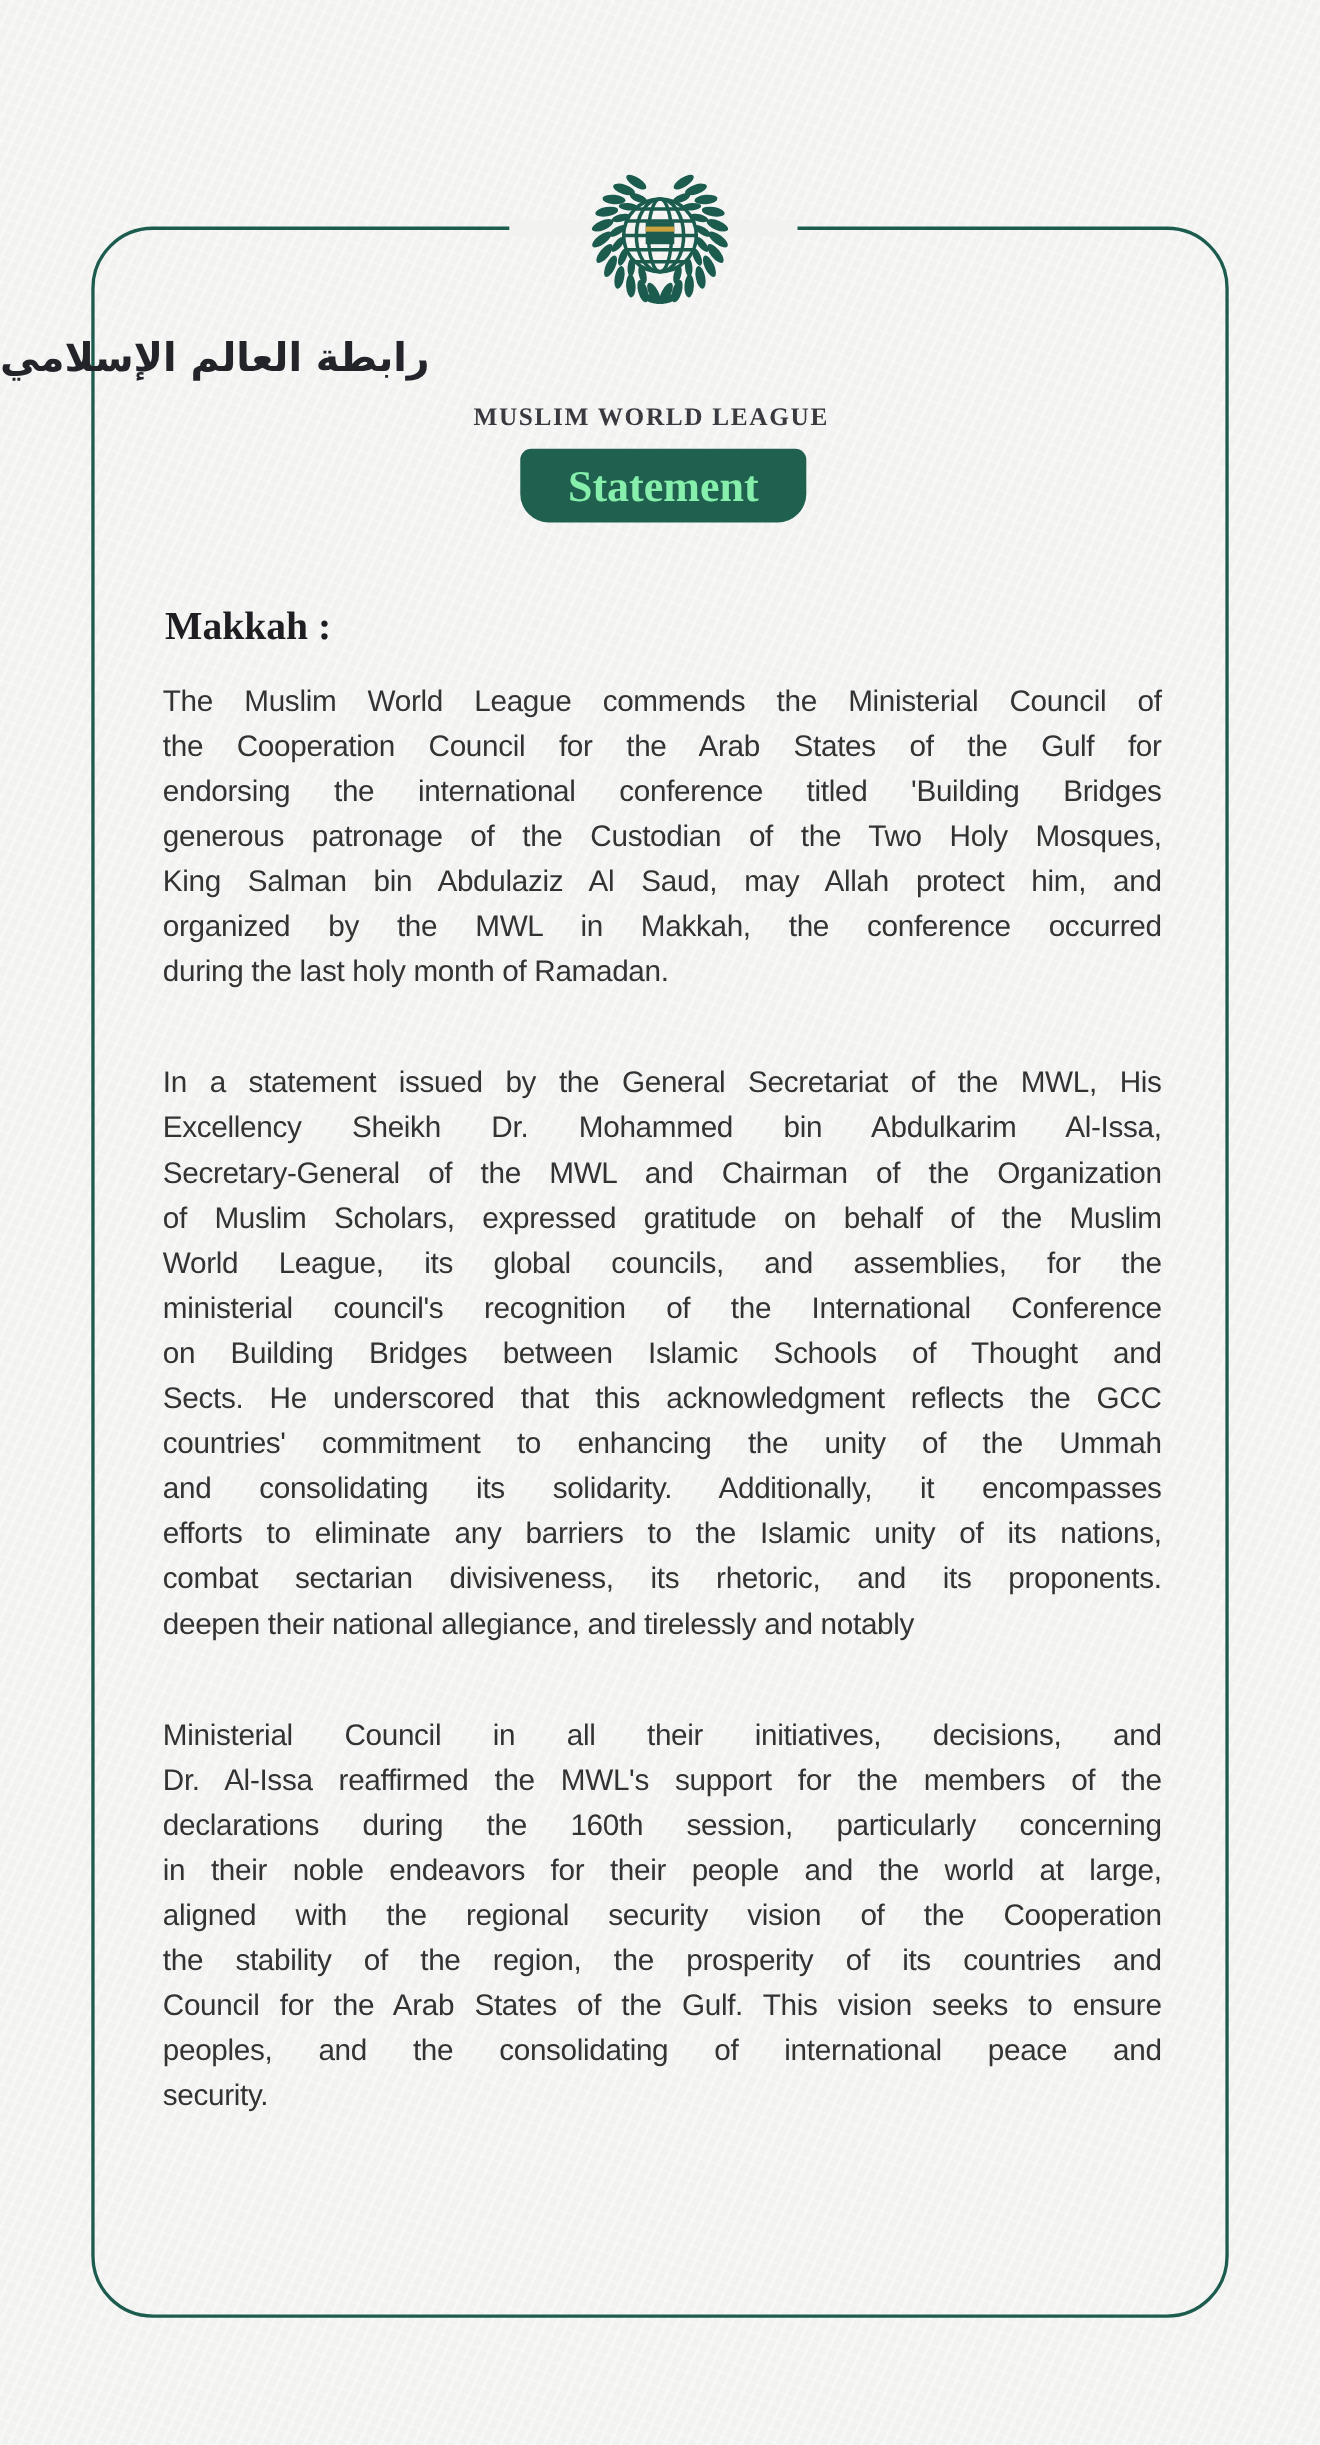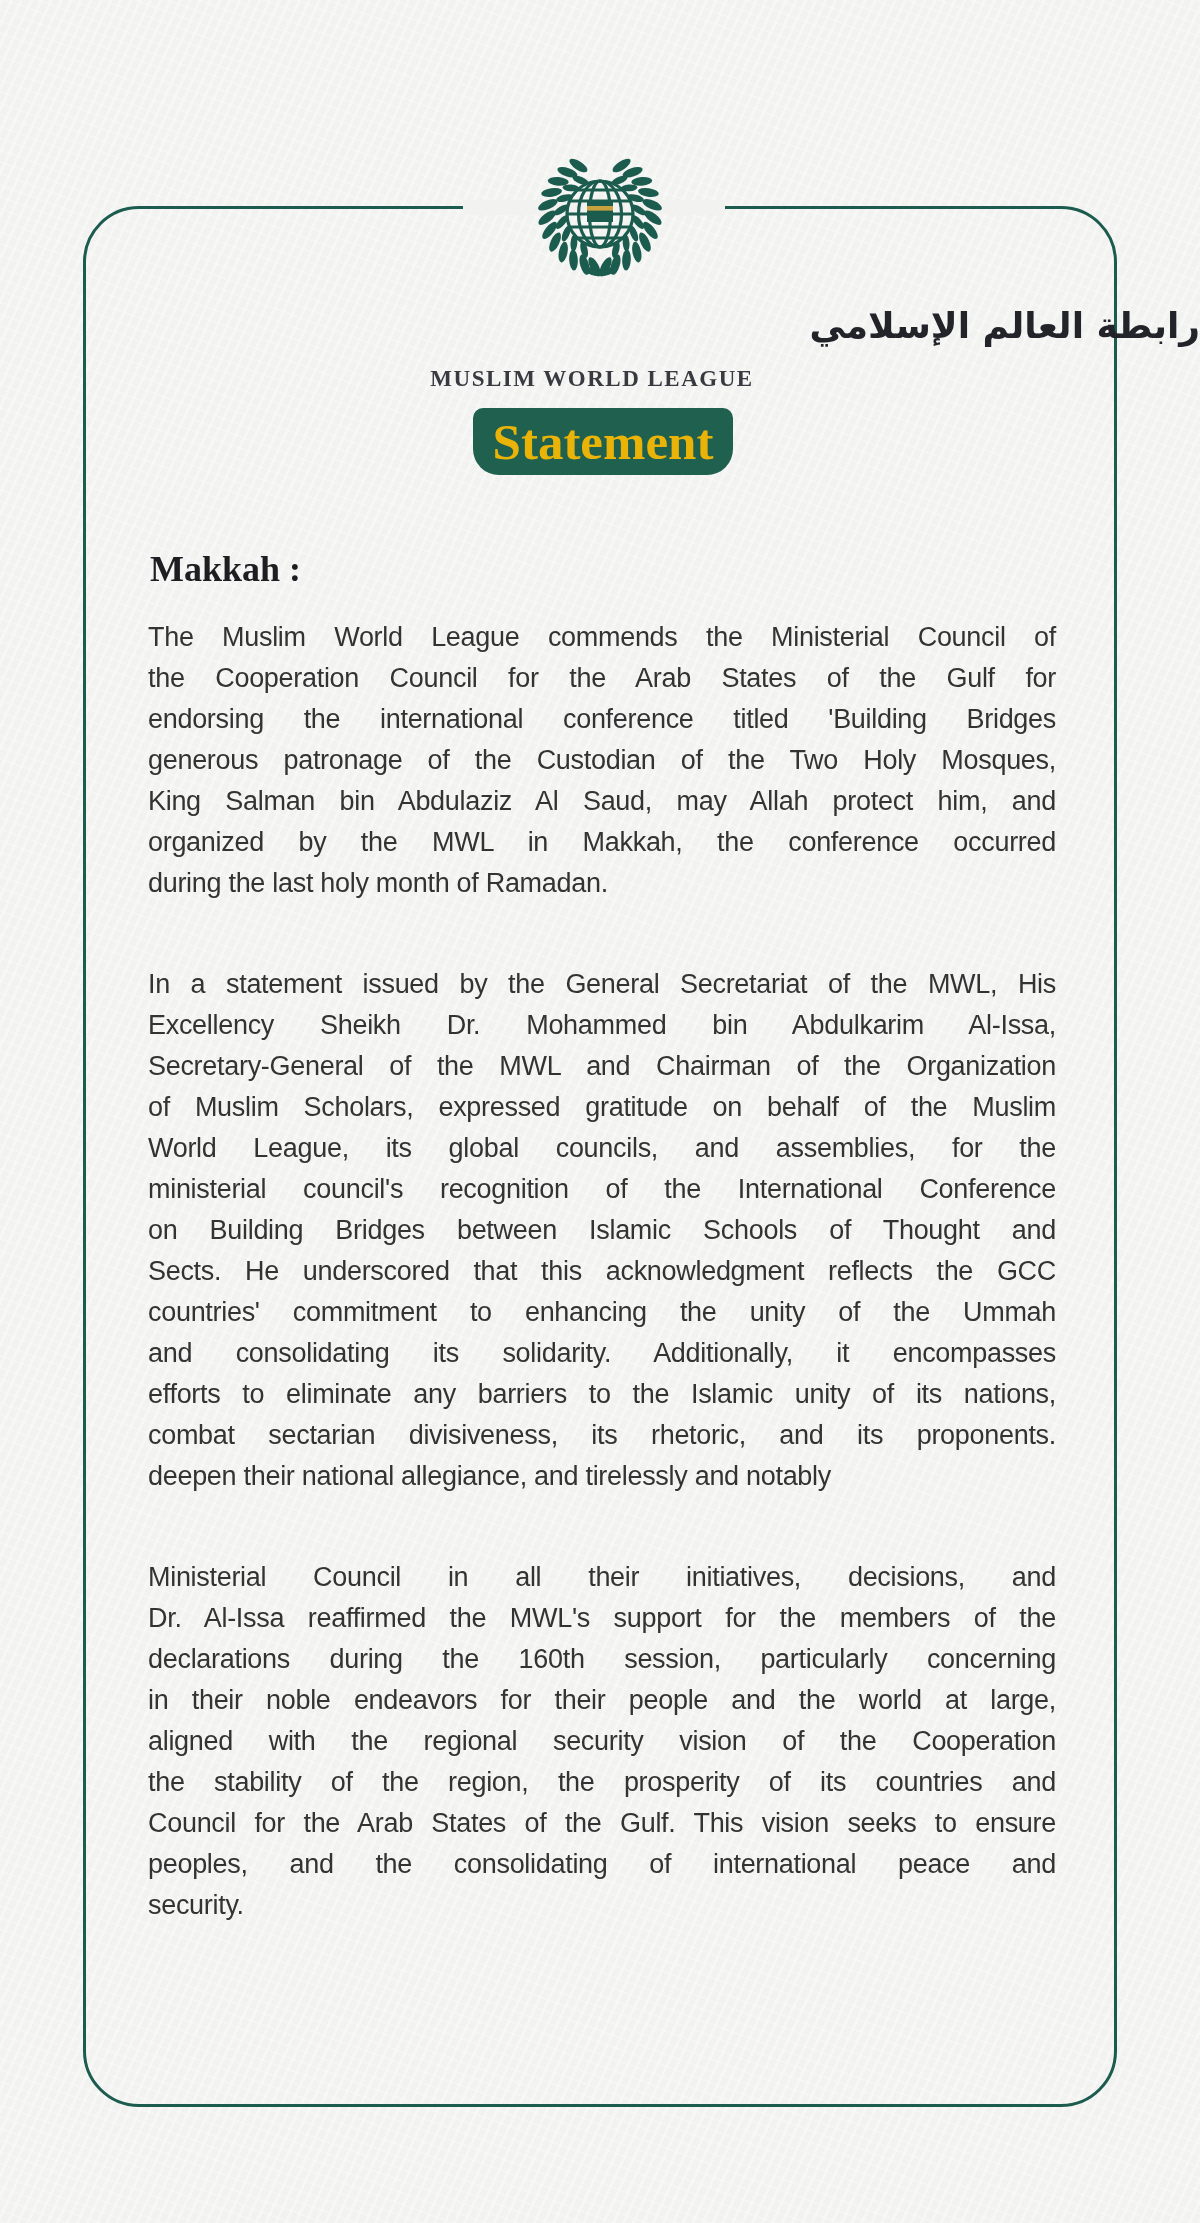--- a/index.html
+++ b/index.html
@@ -39,42 +39,42 @@
     position:absolute;left:530px;top:148px;
     width:140px;height:142px;
   }
   .logo .wreath{fill:var(--accent-green);}
   .logo .globe{stroke:var(--accent-green);fill:none;stroke-width:3.2px;}
   .logo .stem{stroke:var(--accent-green);fill:none;stroke-width:4.5px;stroke-linecap:round;}
   .logo .kaaba{fill:var(--accent-green);}
   .logo .band{fill:var(--gold);}
   .arabic{
     position:absolute;left:0;right:0;top:294px;
-    text-align:right;
+    text-align:left;
     font-family:"DejaVu Sans",sans-serif;
     font-weight:bold;font-size:36px;line-height:64px;
     color:#23242a;
   }
   .latin{
     position:absolute;left:0;right:16px;top:366px;
     text-align:center;
     font-family:"Liberation Serif","DejaVu Serif",serif;
     font-weight:bold;font-size:23px;letter-spacing:1.5px;
     color:var(--brand-dark);
   }
   .banner{
     position:absolute;left:473px;top:408px;
     width:260px;height:67px;
     background:var(--banner-green);
     border-radius:10px 10px 26px 26px;
     display:flex;align-items:center;justify-content:center;
   }
   .banner span{
     font-family:"Liberation Serif","DejaVu Serif",serif;
-    font-weight:bold;font-size:51px;color:#eab308;
+    font-weight:bold;font-size:40px;color:#86efac;
   }
   .content{
     position:absolute;left:148px;top:549px;width:908px;
   }
   .content h2{
     font-family:"Liberation Serif","DejaVu Serif",serif;
     font-weight:bold;font-size:36px;line-height:40px;
     color:var(--heading-dark);
     margin:0 0 28px 2px;
   }

